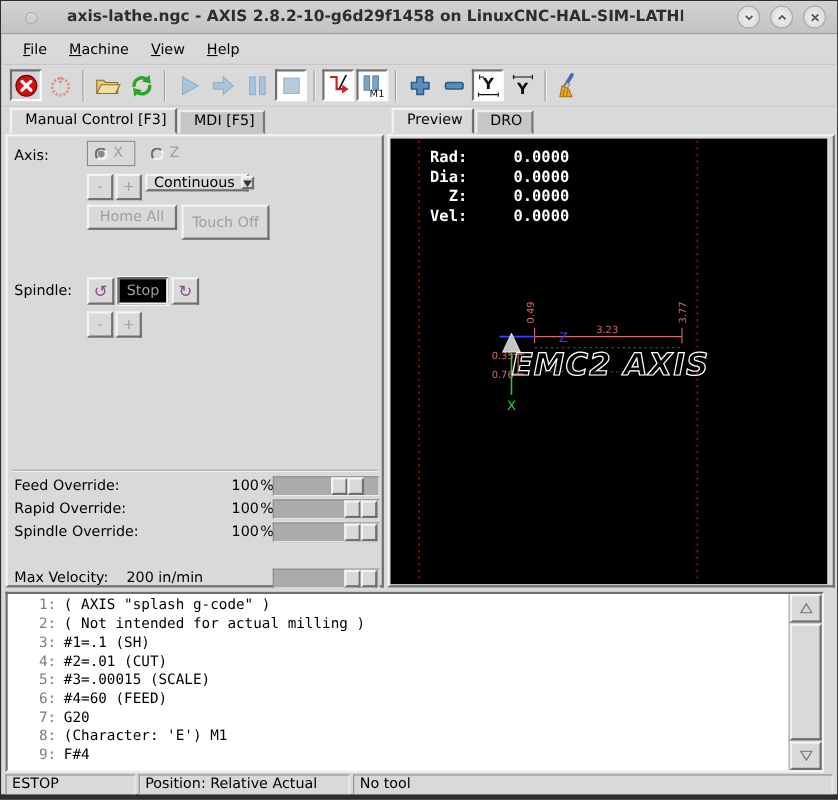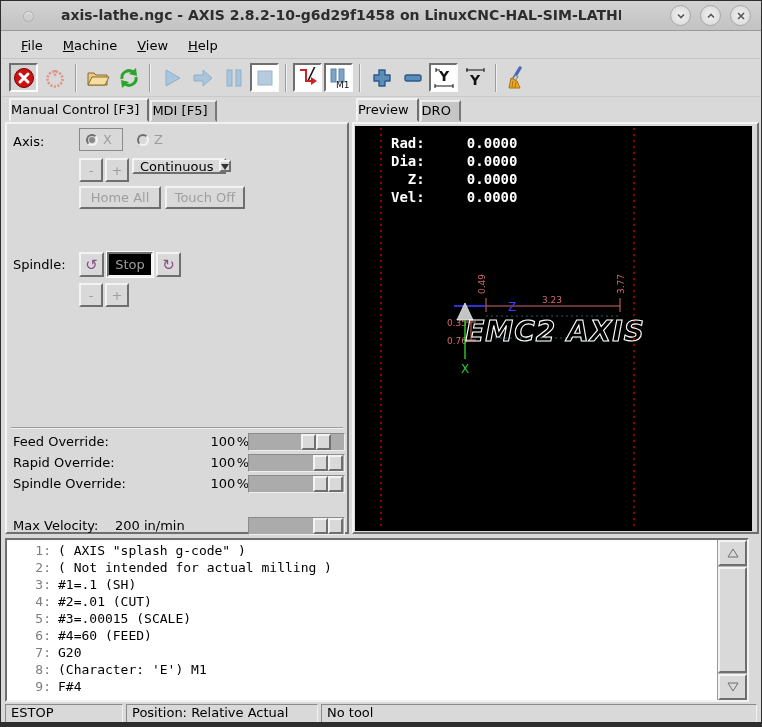--- a/index.html
+++ b/index.html
@@ -34,21 +34,21 @@
           background:transparent; border:2px solid transparent; margin:0 1px; }
   .tbtn.sunken { border-color:#6f6f6f #fbfbfb #fbfbfb #6f6f6f; background:#d4d4d4; }
   .tbtn.checked { border-color:#6f6f6f #fbfbfb #fbfbfb #6f6f6f; background:#ffffff; }
   .tsep { width:2px; height:28px; border-left:1px solid #9c9c9c; border-right:1px solid #f0f0f0; margin:0 5px; }
 
   
   .notebook { position:absolute; background:#d9d9d9; }
   .nb-left  { left:4px;  top:97px; width:344px; height:436px; }
   .nb-right { left:351px; top:97px; width:407px; height:436px; }
   .tabstrip { position:relative; height:24px; display:flex; align-items:flex-end; padding-left:4px; z-index:2; }
-  .tab { border:2px solid; border-color:#f3f3f3 #6f6f6f transparent #f3f3f3; padding:2px 8px 3px 0;
+  .tab { border:2px solid; border-color:#f3f3f3 #6f6f6f transparent #f3f3f3; padding:2px 8px 3px 12px;
          background:#d9d9d9; margin-right:1px; white-space:nowrap; }
   .tab.inactive { background:#c6c6c6; padding-top:1px; padding-bottom:2px; border-color:#eee #777 transparent #eee; }
   .nb-content { position:absolute; left:0; top:24px; width:100%; bottom:0;
                 border:2px solid; border-color:#f3f3f3 #6f6f6f #6f6f6f #f3f3f3; background:#d9d9d9; }
 
   
   .plabel { position:absolute; color:#000; }
   .pbtn { position:absolute; background:#d9d9d9; border:2px solid; border-color:#f3f3f3 #6f6f6f #6f6f6f #f3f3f3;
           display:flex; align-items:center; justify-content:center; color:#9e9e9e; }
   .pbtn.selected { border-color:#6f6f6f #f3f3f3 #f3f3f3 #6f6f6f; background:#000000; box-shadow:0 0 0 1px #fbfbfb; }
@@ -255,21 +255,21 @@
       </div>
 
       <div class="pbtn" style="left:72px; top:34px; width:24px; height:24px;">-</div>
       <div class="pbtn" style="left:98px; top:34px; width:24px; height:24px;">+</div>
       <div class="combo" style="left:125px; top:34px; width:94px; height:16px;">
         <span class="combo-text">Continuous</span>
         <span class="combo-arrow"></span>
       </div>
 
       <div class="pbtn" style="left:72px; top:62px; width:82px; height:23px;">Home All</div>
-      <div class="pbtn" style="left:158px; top:62px; width:80px; height:23px;">Touch Off</div>
+      <div class="pbtn" style="left:158px; top:62px; width:80px; height:32px;">Touch Off</div>
 
       <div class="plabel" style="left:6px; top:133px;">Spindle:</div>
       <div class="pbtn" style="left:72px; top:128px; width:25px; height:25px; color:#8a4d8a; font-size:15px;">
         <span>↺</span>
       </div>
       <div class="pbtn selected" style="left:100px; top:128px; width:46px; height:25px;">Stop</div>
       <div class="pbtn" style="left:149px; top:128px; width:25px; height:25px; color:#8a4d8a; font-size:15px;">
         <span>↻</span>
       </div>
       <div class="pbtn" style="left:72px; top:159px; width:24px; height:24px;">-</div>

